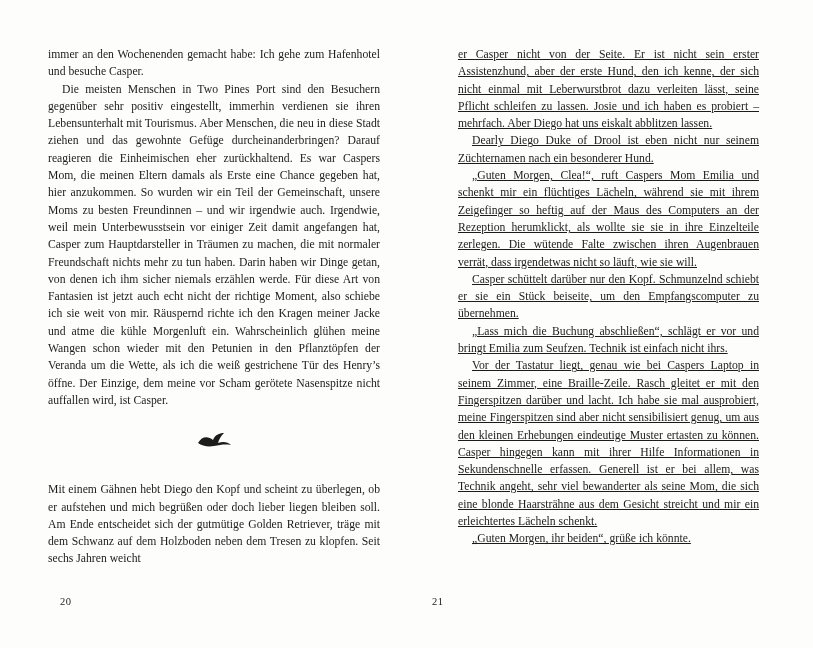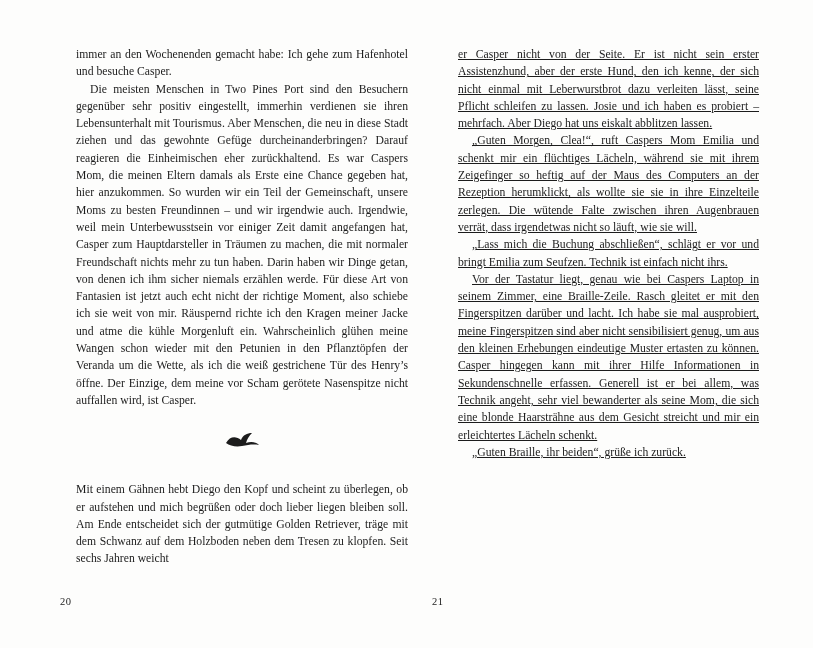--- a/index.html
+++ b/index.html
@@ -18,21 +18,21 @@
   }
   .text-block {
     position: absolute;
     top: 46px;
     font-size: 11.7px;
     line-height: 17.3px;
     text-align: justify;
     hyphens: auto;
     -webkit-hyphens: auto;
   }
-  .tb-left  { left: 76px;  width: 332px; }
+  .tb-left  { left: 48px;  width: 332px; }
   .tb-right { left: 458px; width: 301px; text-decoration: underline; }
   p.para { text-indent: 0; }
   p.para.indent { text-indent: 14px; }
   .ornament {
     width: 36px;
     height: 18px;
     margin: 22px auto 32px auto;
   }
   .ornament svg { display: block; width: 36px; height: 18px; }
   .ornament path { fill: #1c1c1c; }
@@ -61,21 +61,23 @@
         </svg>
       </div>
       <p class="para">Mit einem Gähnen hebt Diego den Kopf und scheint zu überlegen, ob er aufstehen und mich begrüßen oder doch lieber liegen bleiben soll. Am Ende entscheidet sich der gutmütige Golden Retriever, träge mit dem Schwanz auf dem Holzboden neben dem Tresen zu klopfen. Seit sechs Jahren weicht</p>
     </div>
     <div class="page-number pn-left">20</div>
   </section>
 
   <section>
     <div class="text-block tb-right">
       <p class="para">er Casper nicht von der Seite. Er ist nicht sein erster Assistenzhund, aber der erste Hund, den ich kenne, der sich nicht einmal mit Leberwurstbrot dazu verleiten lässt, seine Pflicht schleifen zu lassen. Josie und ich haben es probiert – mehrfach. Aber Diego hat uns eiskalt abblitzen lassen.</p>
+      <p class="para indent">Dearly Diego Duke of Drool ist eben nicht nur seinem Züchternamen nach ein besonderer Hund.</p>
       <p class="para indent">„Guten Morgen, Clea!“, ruft Caspers Mom Emilia und schenkt mir ein flüchtiges Lächeln, während sie mit ihrem Zeigefinger so heftig auf der Maus des Computers an der Rezeption herumklickt, als wollte sie sie in ihre Einzelteile zerlegen. Die wütende Falte zwischen ihren Augenbrauen verrät, dass irgendetwas nicht so läuft, wie sie will.</p>
+      <p class="para indent">Casper schüttelt darüber nur den Kopf. Schmunzelnd schiebt er sie ein Stück beiseite, um den Empfangscomputer zu übernehmen.</p>
       <p class="para indent">„Lass mich die Buchung abschließen“, schlägt er vor und bringt Emilia zum Seufzen. Technik ist einfach nicht ihrs.</p>
       <p class="para indent">Vor der Tastatur liegt, genau wie bei Caspers Laptop in seinem Zimmer, eine Braille-Zeile. Rasch gleitet er mit den Fingerspitzen darüber und lacht. Ich habe sie mal ausprobiert, meine Fingerspitzen sind aber nicht sensibilisiert genug, um aus den kleinen Erhebungen eindeutige Muster ertasten zu können. Casper hingegen kann mit ihrer Hilfe Informationen in Sekundenschnelle erfassen. Generell ist er bei allem, was Technik angeht, sehr viel bewanderter als seine Mom, die sich eine blonde Haarsträhne aus dem Gesicht streicht und mir ein erleichtertes Lächeln schenkt.</p>
-      <p class="para indent">„Guten Braille, ihr beiden“, grüße ich zurück.</p>
+      <p class="para indent">„Guten Morgen, ihr beiden“, grüße ich könnte.</p>
     </div>
     <div class="page-number pn-right">21</div>
   </section>
 
 </div>
 
 </body></html>

